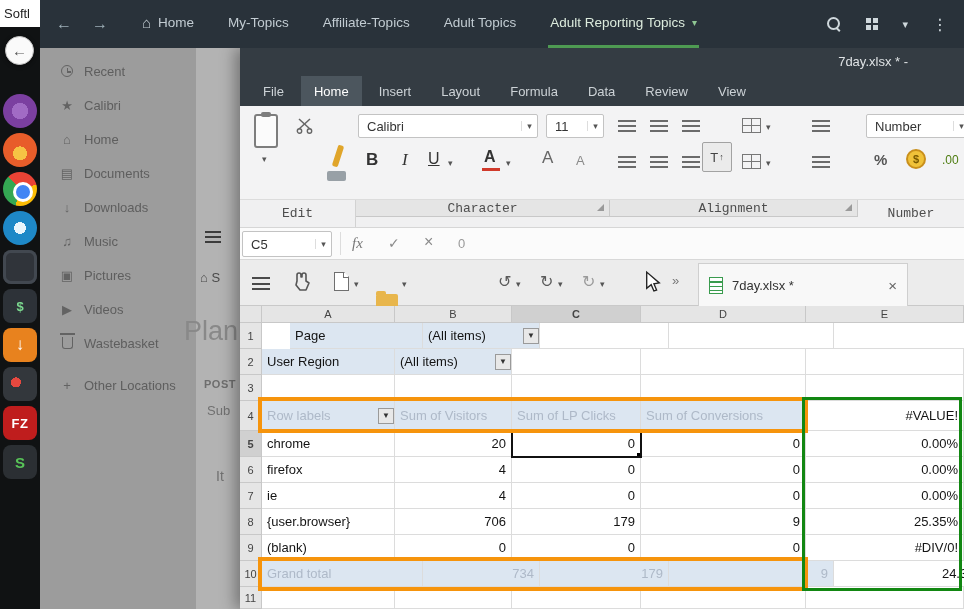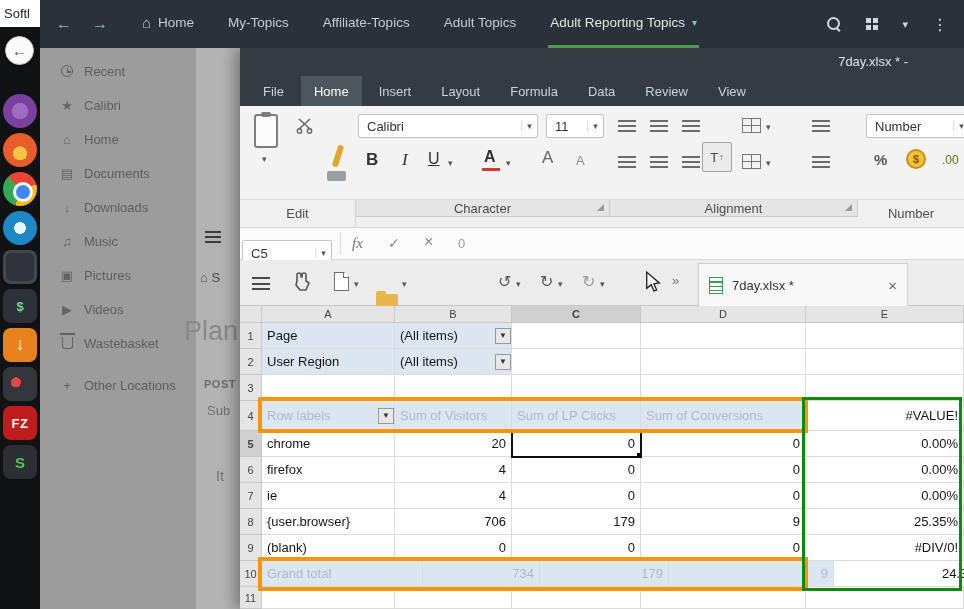--- a/index.html
+++ b/index.html
@@ -111,28 +111,28 @@
                 display:flex; align-items:center; justify-content:center; gap:1px; font-size:13px; color:#444; }
   .orient-btn .arr { font-size:9px; color:#444; }
   .glyph-pct { font-size:15px; font-weight:bold; color:#555; }
   .icon-coin { width:20px; height:20px; border-radius:50%; background:#f0c239; border:2px solid #c98f1b;
                color:#7a5a00; font-size:11px; font-weight:bold; display:flex; align-items:center; justify-content:center; }
   .glyph-dec { font-size:12px; color:#4d7c0f; }
 
   
   .sections { height:28px; background:#f0f0f1; border-bottom:1px solid #d6d6d6; display:flex; }
   .sec { position:relative; display:flex; align-items:center; justify-content:center;
-         font-size:13px; color:#4d4d4d; border-right:1px solid #d2d2d2; }
+         font-size:13px; color:#4d4d4d; border-right:1px solid #d2d2d2;font-family:Liberation Mono, monospace; }
   .sec:last-child { border-right:none; }
   .sec.corner::after { content:""; position:absolute; right:5px; bottom:5px; width:0; height:0;
                        border-left:7px solid transparent; border-bottom:7px solid #9a9a9a; }
 
   
   .fbar { height:32px; background:#fbfbfb; border-bottom:1px solid #d8d8d8; position:relative; }
-  .namebox { position:absolute; left:2px; top:12px; width:90px; height:26px; }
+  .namebox { position:absolute; left:2px; top:3px; width:90px; height:26px; }
   .fb-sep { position:absolute; left:100px; top:4px; bottom:4px; width:1px; background:#ddd; }
   .fb-fx { position:absolute; left:112px; top:7px; font-family:"Liberation Serif",serif; font-style:italic; font-size:15px; color:#777; }
   .fb-check { position:absolute; left:148px; top:7px; color:#8a8a8a; font-size:14px; }
   .fb-cross { position:absolute; left:184px; top:5px; color:#8a8a8a; font-size:16px; }
   .fb-value { position:absolute; left:218px; top:8px; font-size:13px; color:#9a9a9a; }
 
   
   .qbar { height:46px; background:#ececec; border-bottom:1px solid #c9c9c9; position:relative; }
   .icon-burger { width:18px; height:13px; background:repeating-linear-gradient(to bottom,#4a4a4a 0 2px,transparent 2px 5.5px); }
   .icon-newdoc { width:15px; height:19px; border:1.5px solid #6f6f6f; background:#fff; position:relative; }
@@ -441,21 +441,21 @@
             <div class="colh" style="width: 133px;">A</div>
             <div class="colh" style="width: 117px;">B</div>
             <div class="colh hl" style="width: 129px;">C</div>
             <div class="colh" style="width: 165px;">D</div>
             <div class="colh" style="width: 158px;">E</div>
           </div>
       </div>
       <div>
           <div class="grow" style="height: 26px;">
             <div class="rowh">1</div>
-            <div class="cell pivot al" style="width: 133px;">
+            <div class="cell pivot al" style="width: 133px; margin-left: 28px;">
               <span>Page</span>
             </div>
             <div class="cell pivot al" style="width: 117px;">
               <span>(All items)</span>
               <span class="celldd">▼</span>
             </div>
             <div class="cell" style="width: 129px;">
               <span></span>
             </div>
             <div class="cell" style="width: 165px;">

